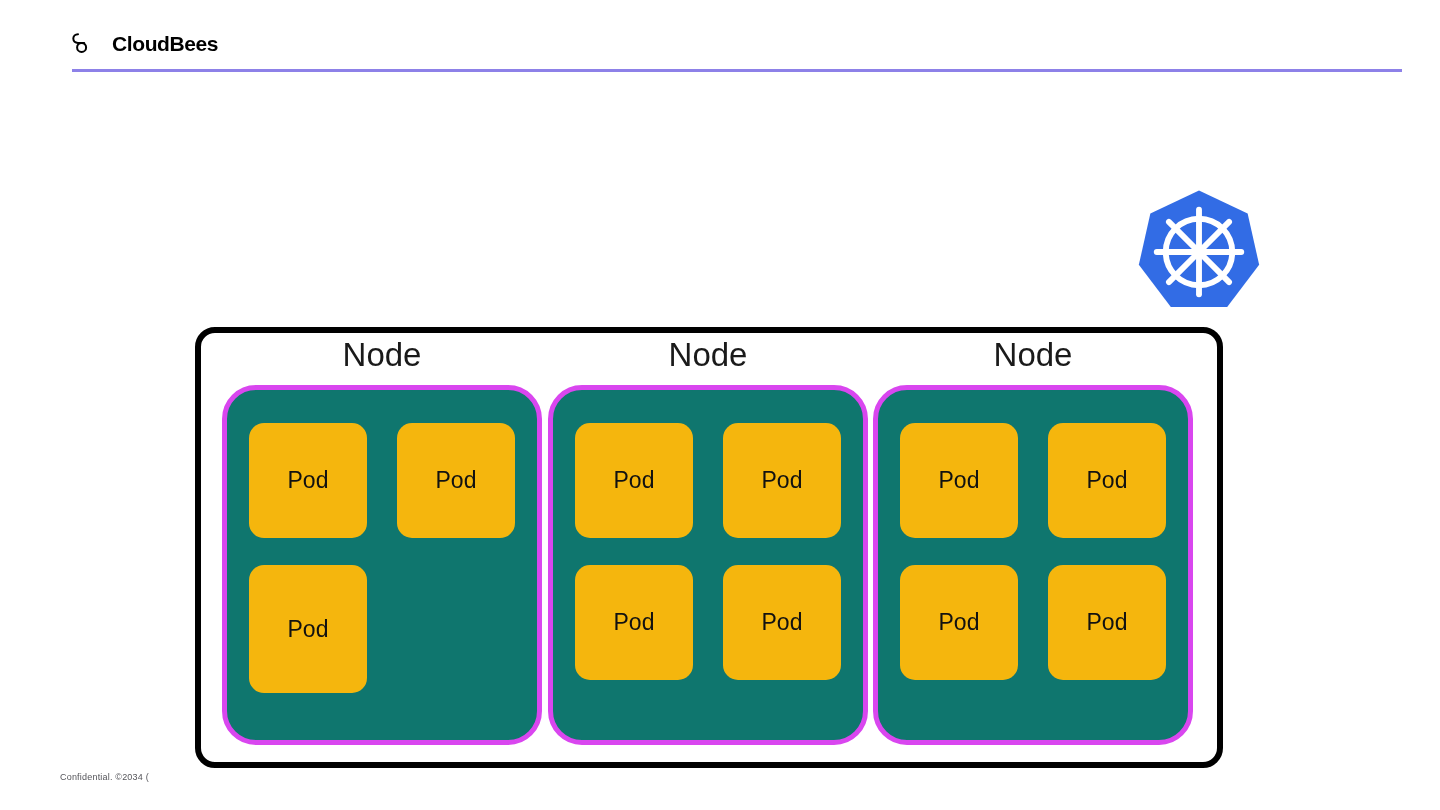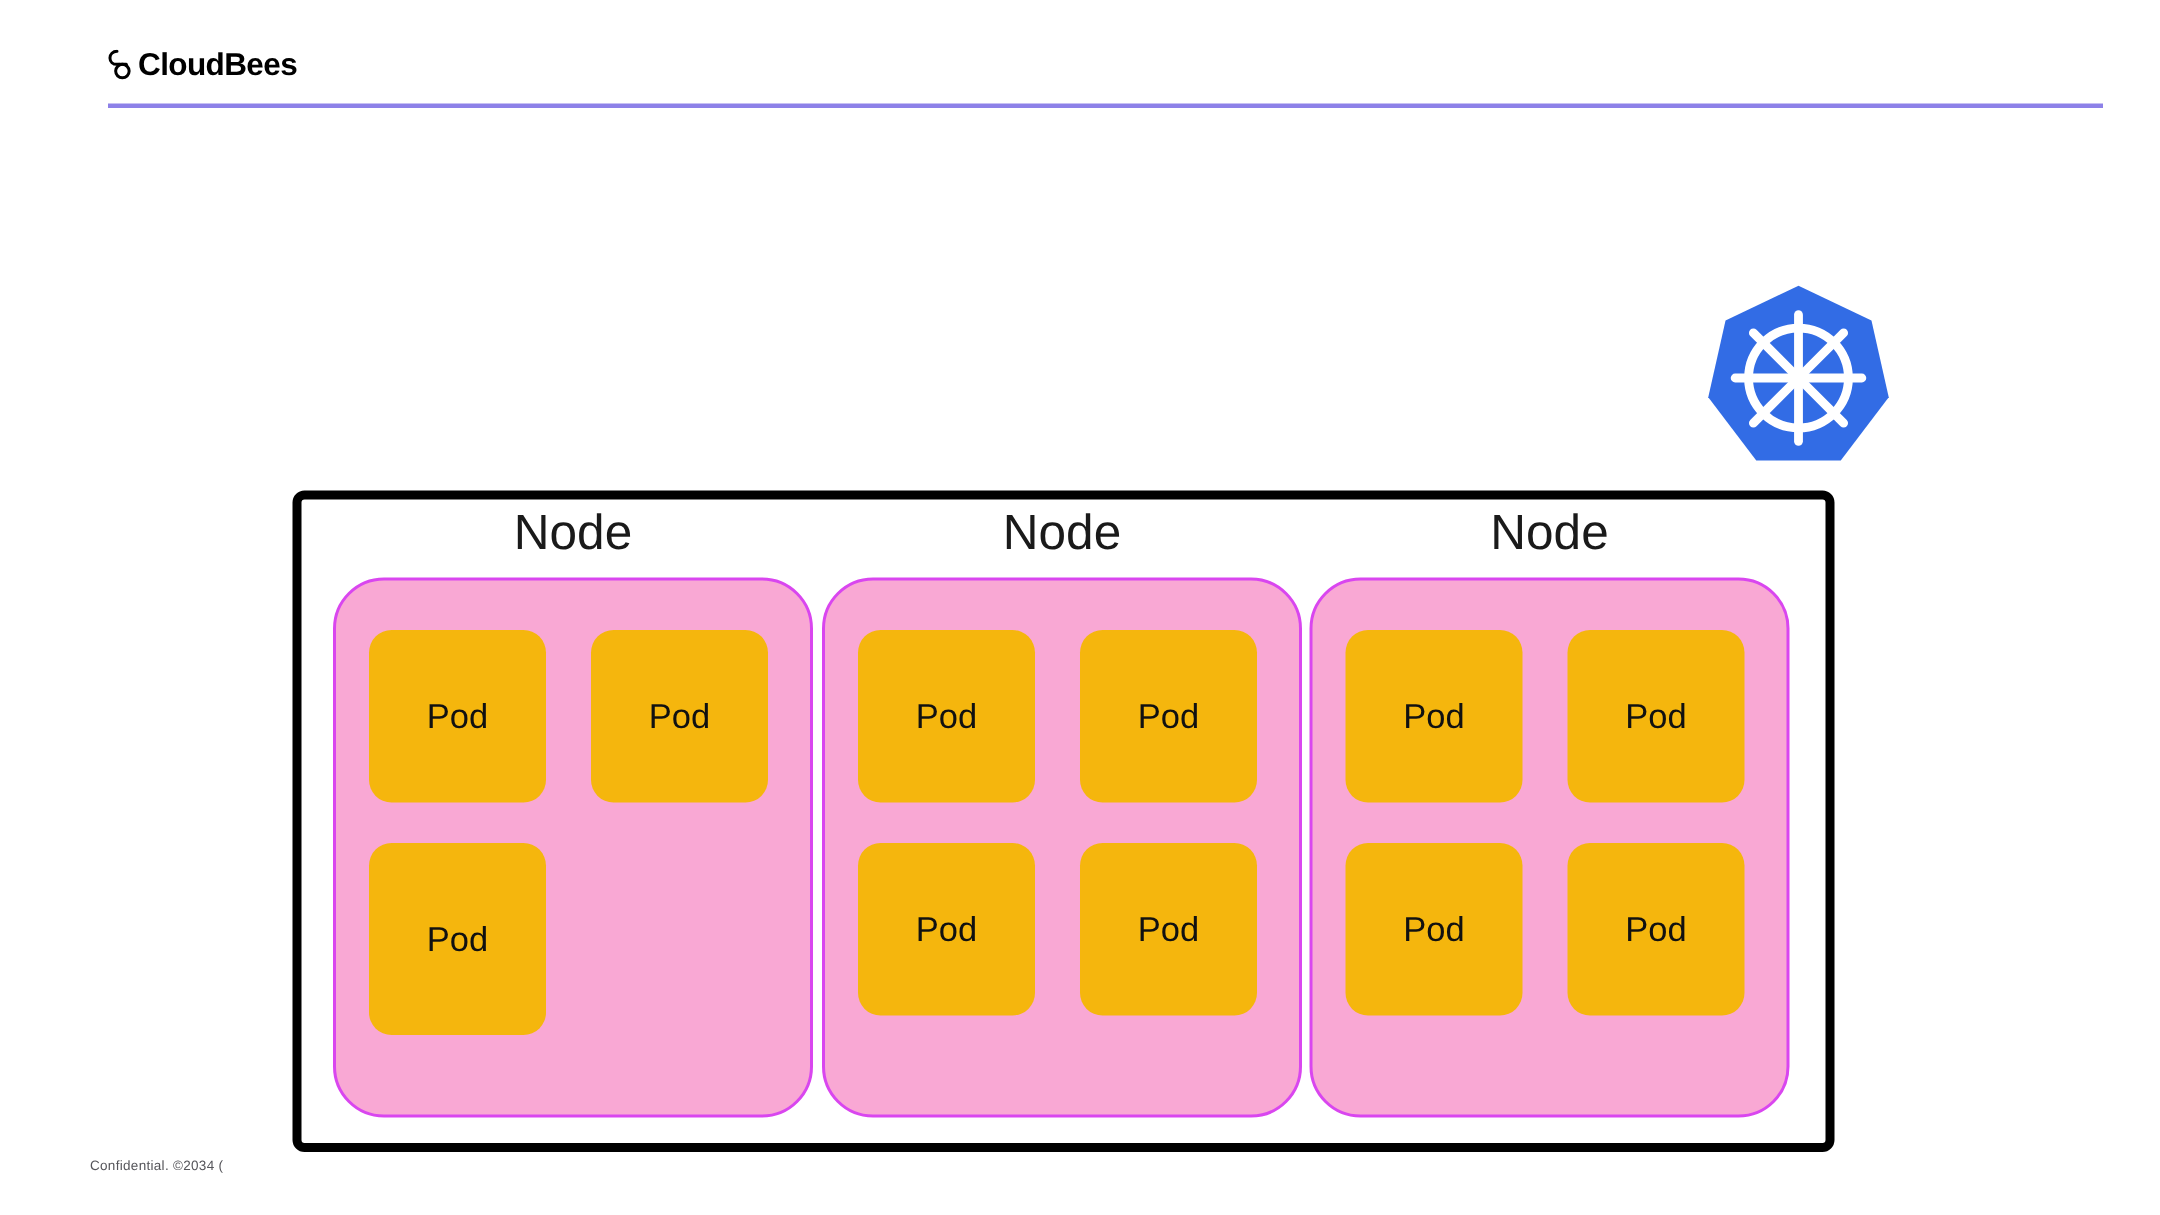--- a/index.html
+++ b/index.html
@@ -11,21 +11,21 @@
   }
   #slide {
     position:relative;
     width:1440px; height:810px;
     background:#ffffff;
   }
 
   
   #brand-logo {
     position:absolute; left:72px; top:33px;
-    display:flex; align-items:center; gap:1px;
+    display:flex; align-items:center; gap:21px;
   }
   #brand-logo .mark { width:19px; height:21px; display:block; }
   #brand-logo .wordmark {
     font-size:21px; font-weight:bold; color:#000000;
     letter-spacing:-0.4px; line-height:1;
     font-family:"Liberation Sans", sans-serif;
   }
   #header-rule {
     position:absolute; left:72px; top:69px;
     width:1330px; height:3px;
@@ -44,41 +44,41 @@
   
   #k8s-logo { position:absolute; left:1134px; top:188px; width:130px; height:128px; }
   #k8s-logo svg { display:block; width:130px; height:128px; }
 
   
   #cluster {
     position:absolute;
     left:195px; top:327px;
     width:1028px; height:441px;
     border:6px solid #000000;
-    border-radius:8px;
+    border-radius:20px;
     background:#ffffff;
   }
   .node {
     position:absolute;
     top:0; height:100%;
   }
   .node-label {
     position:absolute;
     top:5px; left:0; width:100%;
     text-align:center;
     font-size:33px; color:#1a1a1a;
     line-height:1;
   }
   .node-box {
     position:absolute;
     left:0; top:52px;
     width:100%; height:360px;
-    border:2px solid #d946ef;
+    border:5px solid #d946ef;
     border-radius:34px;
-    background:#f9a8d4;
+    background:#0f766e;
   }
   .pod {
     position:absolute;
     background:#f5b60d;
     border-radius:15px;
     color:#111111;
     font-size:23px;
     display:flex; align-items:center; justify-content:center;
   }
 

